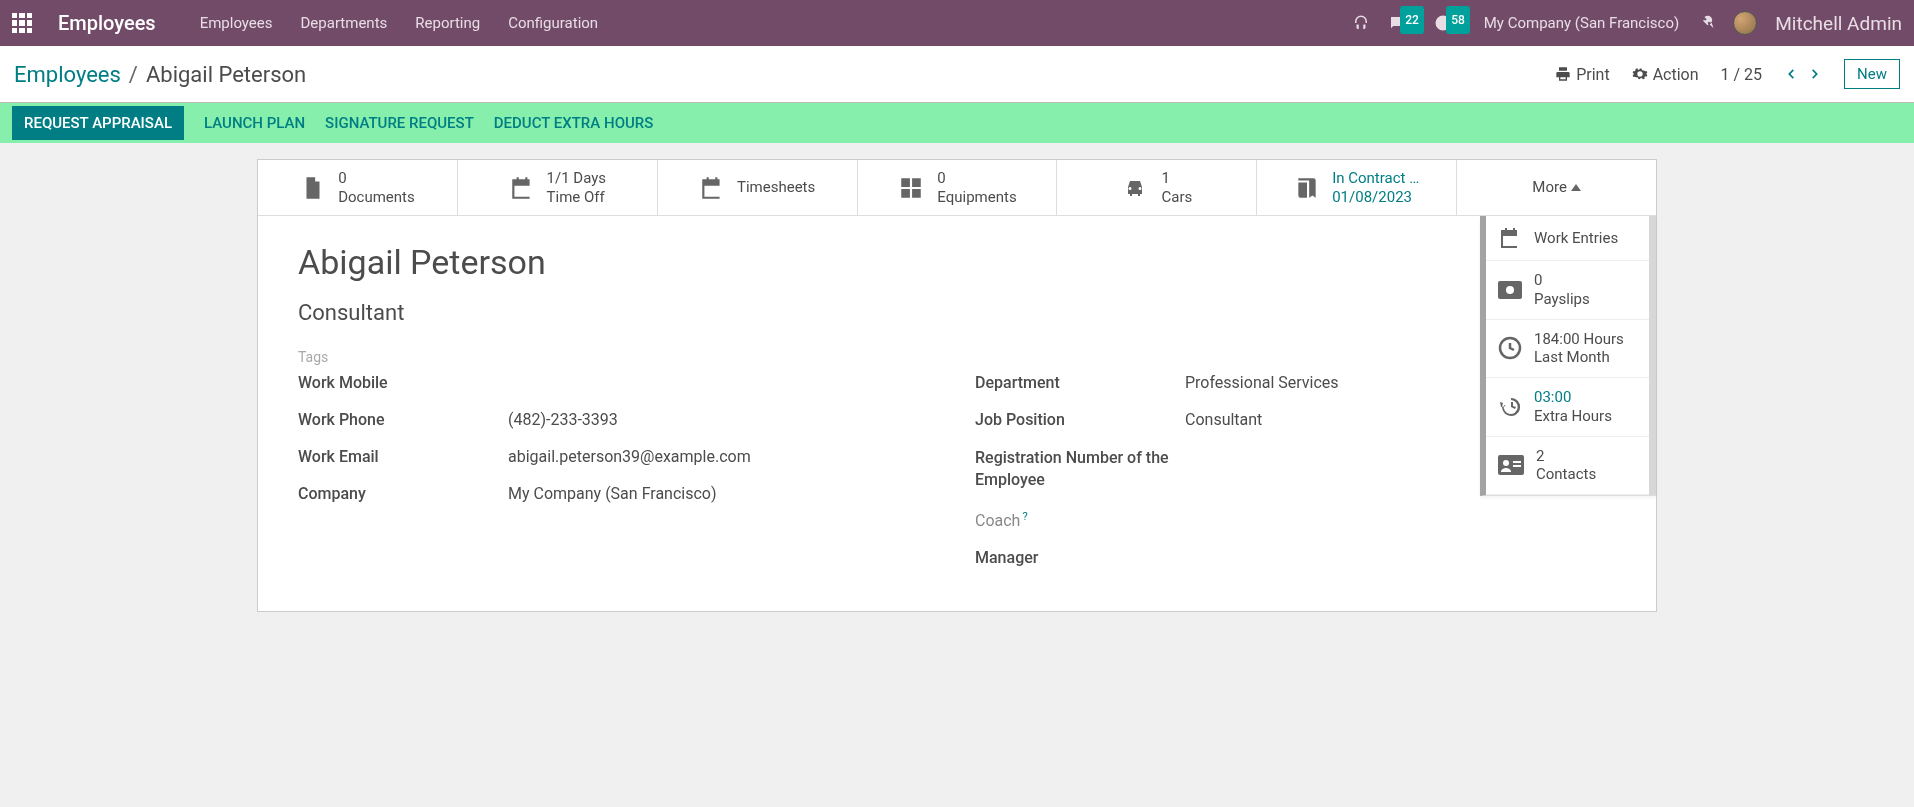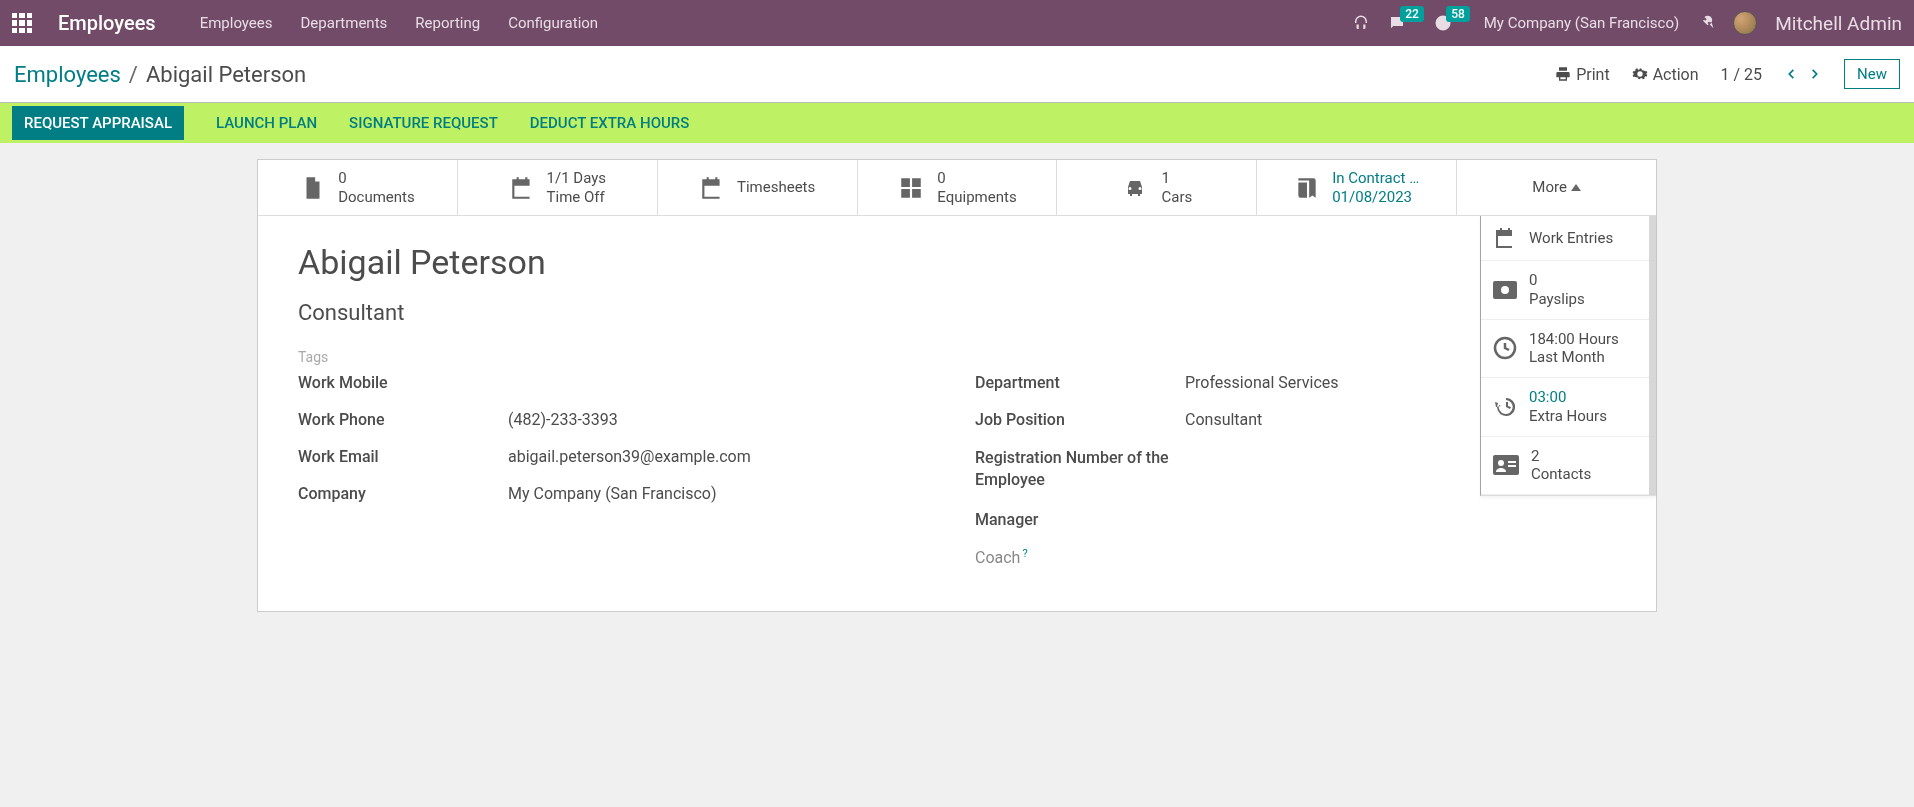--- a/index.html
+++ b/index.html
@@ -8,52 +8,52 @@
 .topbar { background: #714B67; height: 46px; display: flex; align-items: center; padding: 0 12px; color: #fff; }
 .topbar-left { display: flex; align-items: center; gap: 20px; }
 .apps-icon { width: 20px; height: 20px; display: grid; grid-template-columns: repeat(3,1fr); grid-template-rows: repeat(3,1fr); gap: 2px; cursor: pointer; }
 .apps-icon div { background: #fff; }
 .app-title { font-size: 20px; font-weight: 500; margin-left: 6px; }
 .topbar-menu { display: flex; gap: 28px; margin-left: 24px; }
 .topbar-menu span { font-size: 15px; color: #e8dde5; cursor: pointer; }
 .topbar-right { margin-left: auto; display: flex; align-items: center; gap: 18px; }
 .topbar-right .ico { fill: #e8dde5; cursor: pointer; }
 .badge-wrap { position: relative; display: flex; align-items: center; }
-.badge { position: absolute; top: -8px; right: -18px; background: #00A09D; color: #fff; font-size: 12px; padding: 1px 5px; border-radius: 3px; font-weight: 500; }
+.badge { position: absolute; top: -8px; right: -18px; background: #00A09D; color: #fff; font-size: 12px; padding: 7px 5px; border-radius: 3px; font-weight: 500; }
 .company-name { font-size: 15px; color: #e8dde5; }
 .avatar { width: 24px; height: 24px; border-radius: 50%; background: radial-gradient(circle at 30% 30%, #d4a574, #8b6f47); border: 1px solid #555; }
 .user-name { font-size: 19px; color: #e8dde5; }
 
 .controlbar { background: #fff; height: 57px; display: flex; align-items: center; padding: 0 14px; border-bottom: 1px solid #bbb; }
 .breadcrumb { font-size: 22px; display: flex; align-items: center; gap: 8px; }
 .bc-link { color: #017e84; }
 .bc-sep { color: #666; }
 .bc-current { color: #4c4c4c; }
 .control-right { margin-left: auto; display: flex; align-items: center; gap: 22px; }
 .ctrl-btn { display: flex; align-items: center; gap: 5px; font-size: 16px; color: #4c4c4c; cursor: pointer; }
 .pager { font-size: 16px; color: #4c4c4c; }
 .pager-arrows { display: flex; gap: 10px; }
 .newbtn { border: 1px solid #017e84; color: #017e84; padding: 5px 12px; font-size: 15px; cursor: pointer; background: #fff; }
 
-.actionbar { background: #bef264; height: 40px; display: flex; align-items: center; padding-left: 12px; gap: 32px; }
+.actionbar { background: #86efac; height: 40px; display: flex; align-items: center; padding-left: 12px; gap: 20px; }
 .actionbtn-primary { background: #017e84; color: #fff; padding: 8px 12px; font-size: 15px; font-weight: 500; cursor: pointer; }
 .actionbtn { color: #017e84; font-size: 15px; font-weight: 500; cursor: pointer; }
 
 .content-wrap { padding-top: 16px; display: flex; justify-content: center; }
 .sheet { width: 1400px; background: #fff; border: 1px solid #ccc; position: relative; }
 
 .statbar { display: flex; border-bottom: 1px solid #ddd; height: 56px; }
 .statbtn { flex: 1; border-right: 1px solid #ddd; display: flex; align-items: center; justify-content: center; gap: 12px; cursor: pointer; padding: 0 8px; }
 .statbtn:last-child { border-right: none; }
 .statbtn .sicon { fill: #666; flex-shrink: 0; }
 .stattext { display: flex; flex-direction: column; font-size: 15px; color: #4c4c4c; line-height: 1.25; }
 .stattext .green { color: #017e84; }
 .more-caret { display: inline-block; width: 0; height: 0; border-left: 5px solid transparent; border-right: 5px solid transparent; border-bottom: 7px solid #666; margin-left: 4px; vertical-align: middle; }
 
-.dropdown { position: absolute; right: 0; top: 56px; background: #fff; border-left: 1px solid #a3a3a3; border-bottom: 1px solid #ddd; width: 176px; box-shadow: 0 2px 3px rgba(0,0,0,.05); z-index: 5; }
+.dropdown { position: absolute; right: 0; top: 56px; background: #fff; border-left: 6px solid #a3a3a3; border-bottom: 1px solid #ddd; width: 176px; box-shadow: 0 2px 3px rgba(0,0,0,.05); z-index: 5; }
 .dropdown::after { content: ''; position: absolute; top: 0; right: 0; width: 7px; height: 100%; background: #d7d7d7; }
 .ditem { display: flex; align-items: center; gap: 12px; padding: 10px 12px; border-bottom: 1px solid #eee; cursor: pointer; }
 .ditem .sicon { fill: #666; flex-shrink: 0; }
 .dtext { display: flex; flex-direction: column; font-size: 15px; color: #4c4c4c; line-height: 1.25; }
 .dtext .green { color: #017e84; }
 
 .formbody { padding: 26px 40px; }
 .emp-name { font-size: 34px; color: #4c4c4c; font-weight: 400; margin-bottom: 18px; }
 .emp-title { font-size: 22px; color: #4c4c4c; font-weight: 400; margin-bottom: 24px; }
 .tags-label { font-size: 14px; color: #aaa; margin-bottom: 8px; }
@@ -304,25 +304,25 @@
           </div>
           <div class="frow">
             <div class="flabel">Job Position</div>
             <div class="fvalue">Consultant</div>
           </div>
           <div class="frow">
             <div class="flabel" style="line-height:1.4">Registration Number of the Employee</div>
             <div class="fvalue"></div>
           </div>
           <div class="frow">
+            <div class="flabel muted"><span>Coach</span><span class="help-q">?</span></div>
+            <div class="fvalue"></div>
+          </div>
+          <div class="frow">
             <div class="flabel">Manager</div>
             <div class="fvalue"></div>
           </div>
-          <div class="frow">
-            <div class="flabel muted"><span>Coach</span><span class="help-q">?</span></div>
-            <div class="fvalue"></div>
-          </div>
         </div>
       </div>
     </div>
 
   </div>
 </div>
 
 </body></html>

